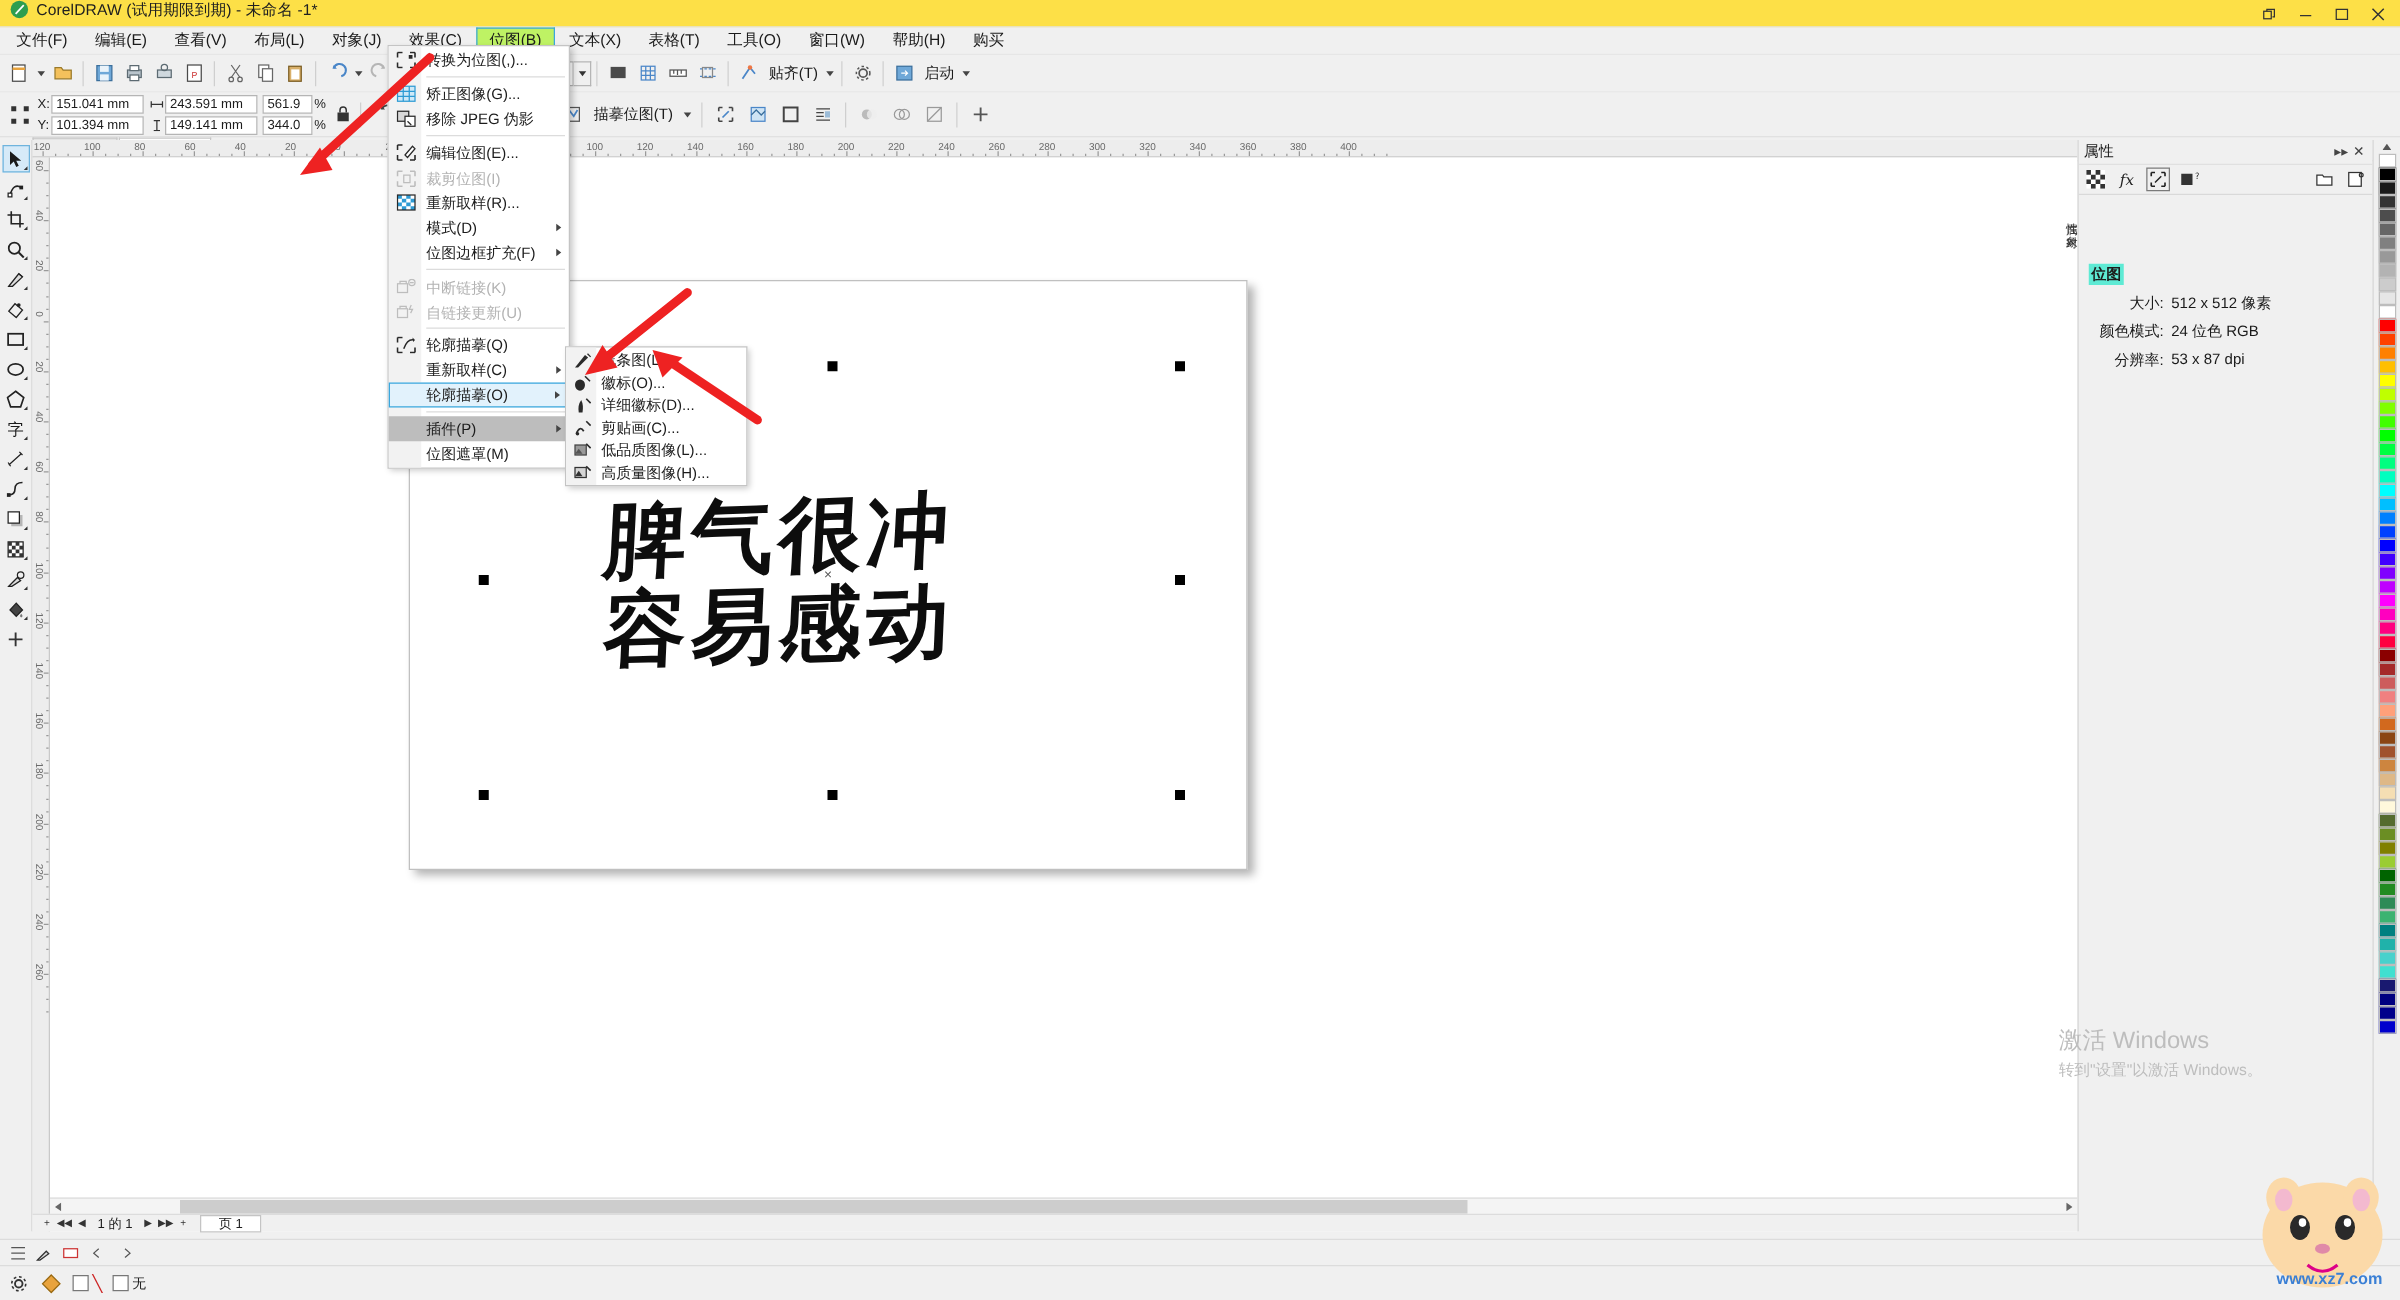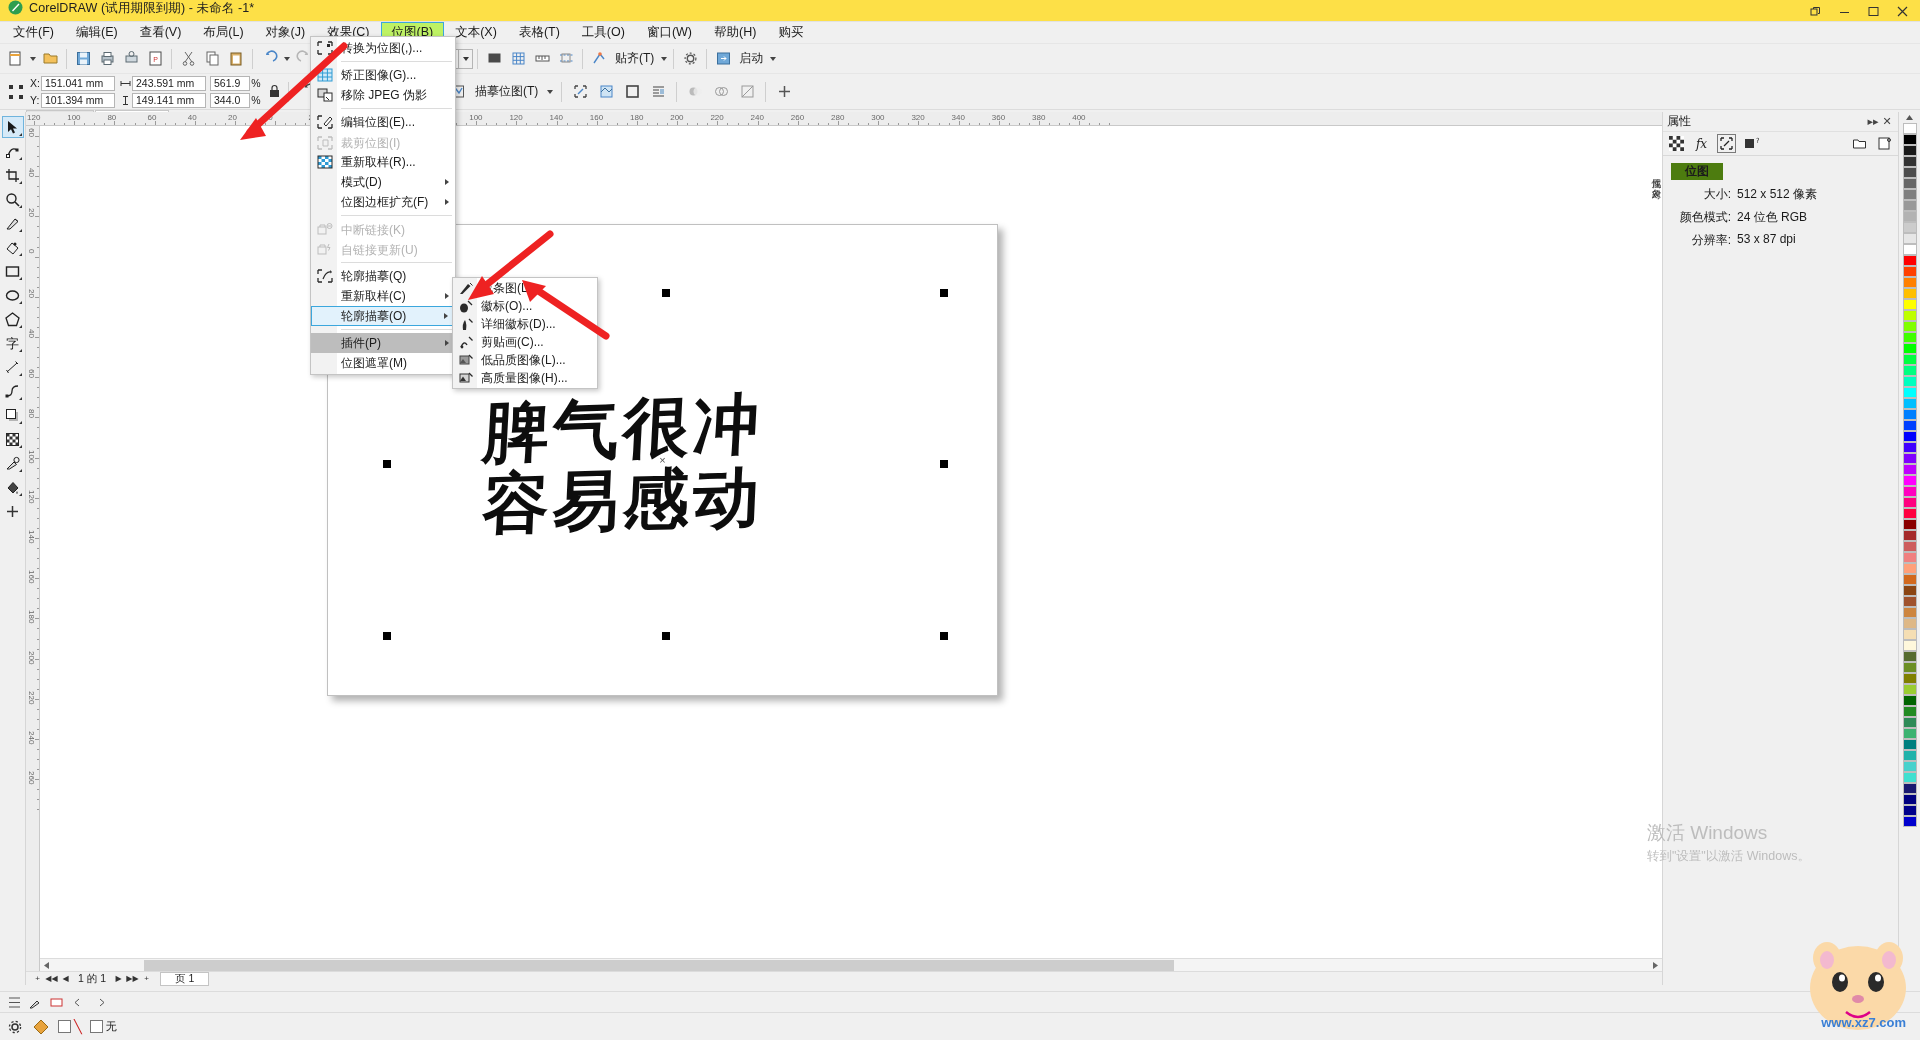--- a/index.html
+++ b/index.html
@@ -189,21 +189,21 @@
   }
   .docker-head .t { flex:1; }
   .dh-ico { width:14px; display:flex; align-items:center; justify-content:center; color:#444; font-size:11px; }
   .docker-tabs {
     height:24px; display:flex; align-items:center; padding:0 4px; gap:6px;
     border-bottom:1px solid #d9d9d9;
   }
   .dt { width:19px; height:19px; display:flex; align-items:center; justify-content:center; }
   .dt.sel { border:1px solid #7a7a7a; }
   .docker-body { padding:7px 8px; }
-  .dsec-title { font-size:12px; font-weight:bold; background:#4d7c0f; display:inline-block; padding:0 14px;}
+  .dsec-title { font-size:12px; font-weight:bold; background:#5eead4; display:inline-block; padding:0 2px;margin-top:48px;}
   .prow { display:flex; font-size:12px; margin-top:6px; }
   .prow .lab { width:66px; text-align:right; padding-right:6px; color:#1a1a1a; }
   .prow .val { color:#1a1a1a; }
 
   
   .palette {
     position:absolute; right:0; top:0; width:22px; bottom:0; background:#f0f0f0;
     border-left:1px solid #d6d6d6; display:flex; flex-direction:column; align-items:center;
   }
   .pal-nav { width:14px; height:11px; display:flex; align-items:center; justify-content:center; font-size:7px;}

